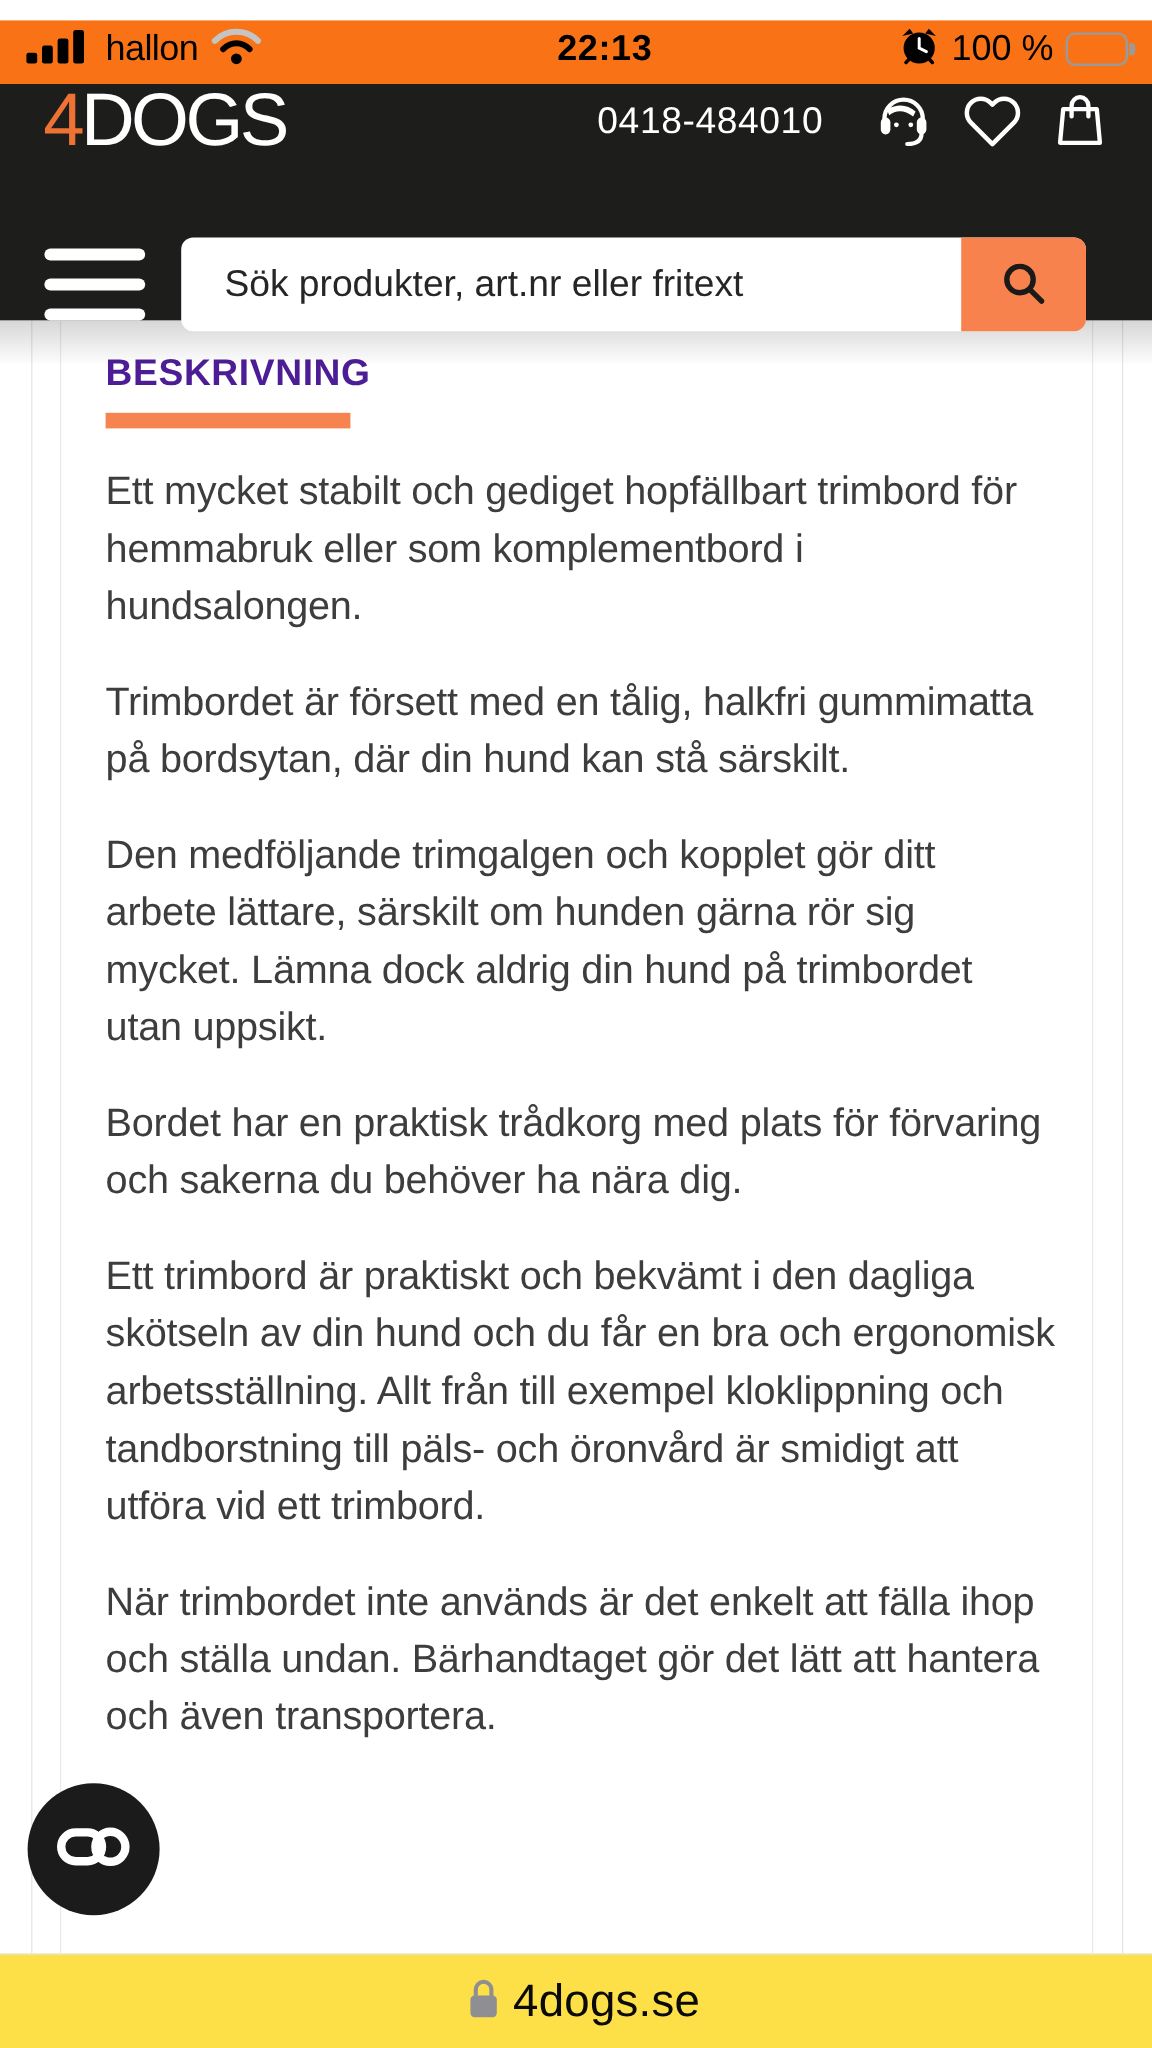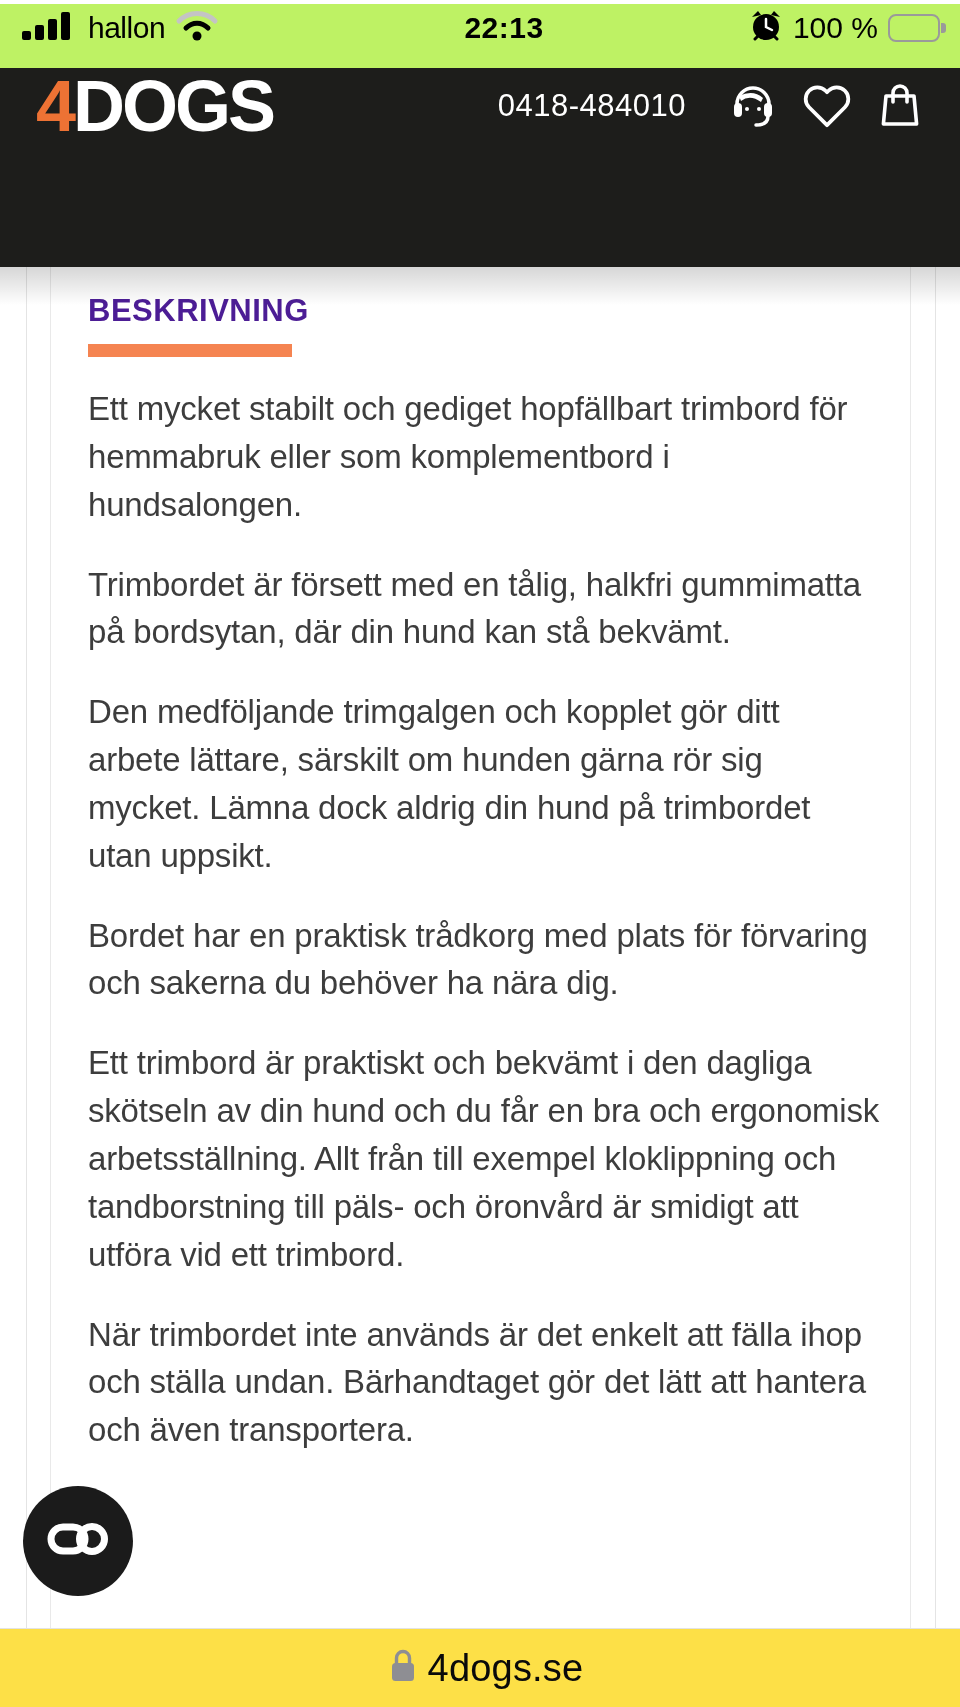--- a/index.html
+++ b/index.html
@@ -6,22 +6,22 @@
   html,body { width:960px; height:1707px; }
   body {
     font-family:"Liberation Sans", sans-serif;
     background:#ffffff;
     position:relative;
     overflow:hidden;
   }
 
   
   .status-bar {
-    position:absolute; top:4px; left:0; right:0; height:64px;
-    background:#bef264; z-index:30;
+    position:absolute; top:17px; left:0; right:0; height:53px;
+    background:#f97316; z-index:30;
   }
   .sb-left {
     position:absolute; left:20px; top:0; height:48px;
     display:flex; align-items:center; gap:10px;
   }
   .sb-carrier { font-size:30px; color:#000; letter-spacing:-0.5px; }
   .sb-time {
     position:absolute; left:0; right:0; top:0; height:48px;
     display:flex; align-items:center; justify-content:center;
     font-size:30px; font-weight:600; color:#000; letter-spacing:0.5px;margin-left:48px;
@@ -44,21 +44,21 @@
 
   
   .app-header {
     position:absolute; top:48px; left:0; right:0; height:219px;
     background:#1d1d1b; z-index:20;
   }
   .header-top {
     position:absolute; top:22px; left:36px; right:38px;
     display:flex; align-items:center; justify-content:space-between;
   }
-  .logo { font-weight:bold; font-size:72px; letter-spacing:-3px; line-height:1; cursor:pointer; }
+  .logo { font-weight:normal; font-size:62px; letter-spacing:-3px; line-height:1; cursor:pointer; }
   .logo .logo-4 { color:#ed7234; }
   .logo .logo-dogs { color:#ffffff; }
   .header-actions { display:flex; align-items:center; gap:26px; }
   .phone-link { color:#ffffff; font-size:31px; letter-spacing:0.5px; margin-right:18px; }
   .hicon { display:flex; align-items:center; justify-content:center; cursor:pointer; }
 
   .header-bottom {
     position:absolute; top:150px; left:37px; right:55px; height:78px;
     display:flex; align-items:center;
   }
@@ -185,33 +185,51 @@
       </span>
       <span class="hicon">
         <svg width="44" height="48" viewBox="0 0 22 24">
           <path d="M4 7 h14 l1.3 14 H2.7 Z" stroke="#fff" stroke-width="1.8" fill="none" stroke-linejoin="round"></path>
           <path d="M7.5 10 V5.5 a3.5 3.5 0 0 1 7 0 V10" stroke="#fff" stroke-width="1.8" fill="none" stroke-linecap="round"></path>
         </svg>
       </span>
     </div>
   </div>
 
+  <div class="header-bottom">
+    <div class="hamburger">
+      <span></span>
+        <span></span>
+        <span></span>
+    </div>
+    <div class="search-wrap">
+      <input class="search-input" type="text" placeholder="Sök produkter, art.nr eller fritext" style="">
+      <button class="search-button">
+        <span>
+          <svg width="44" height="44" viewBox="0 0 44 44">
+            <circle cx="19" cy="19" r="11" stroke="#1a1a1a" stroke-width="4.5" fill="none"></circle>
+            <line x1="27.5" y1="27.5" x2="37" y2="37" stroke="#1a1a1a" stroke-width="4.5" stroke-linecap="round"></line>
+          </svg>
+        </span>
+      </button>
+    </div>
+  </div>
 </div>
 
 <div class="content">
   <div class="vline l1"></div>
   <div class="vline l2"></div>
   <div class="vline r2"></div>
   <div class="vline r1"></div>
 
   <div class="description">
     <h2>BESKRIVNING</h2>
     <div class="heading-underline"></div>
     <p>Ett mycket stabilt och gediget hopfällbart trimbord för hemmabruk eller som komplementbord i hundsalongen.</p>
-    <p>Trimbordet är försett med en tålig, halkfri gummimatta på bordsytan, där din hund kan stå bekvämt.</p>
+    <p>Trimbordet är försett med en tålig, halkfri gummimatta på bordsytan, där din hund kan stå särskilt.</p>
     <p>Den medföljande trimgalgen och kopplet gör ditt arbete lättare, särskilt om hunden gärna rör sig mycket. Lämna dock aldrig din hund på trimbordet utan uppsikt.</p>
     <p>Bordet har en praktisk trådkorg med plats för förvaring och sakerna du behöver ha nära dig.</p>
     <p>Ett trimbord är praktiskt och bekvämt i den dagliga skötseln av din hund och du får en bra och ergonomisk arbetsställning. Allt från till exempel kloklippning och tandborstning till päls- och öronvård är smidigt att utföra vid ett trimbord.</p>
     <p>När trimbordet inte används är det enkelt att fälla ihop och ställa undan. Bärhandtaget gör det lätt att hantera och även transportera.</p>
   </div>
 </div>
 
 <div class="cookie-button">
   <span>
     <svg width="62" height="40" viewBox="0 0 62 40">

